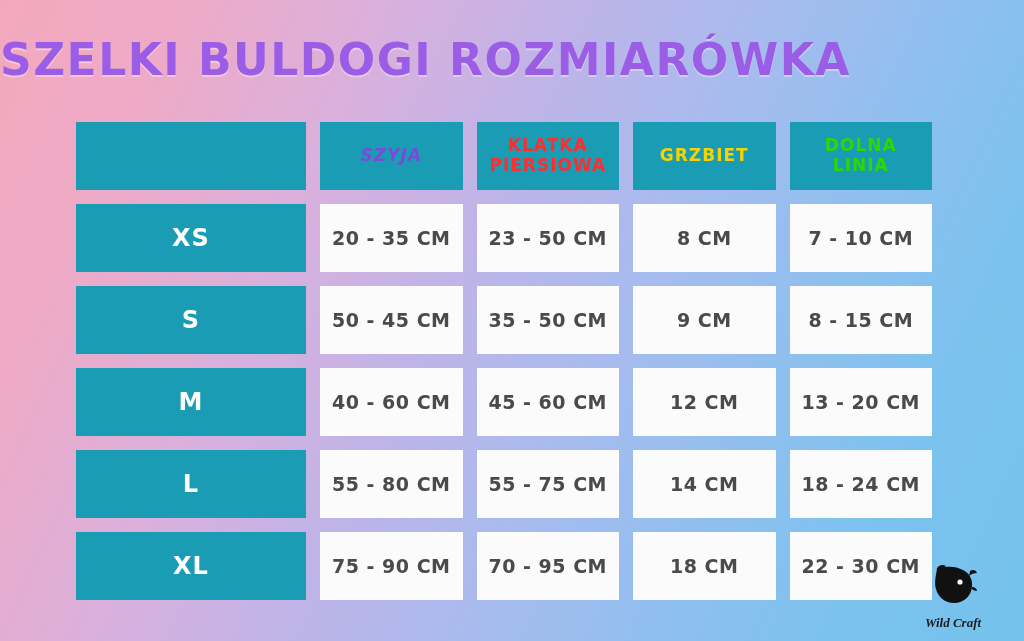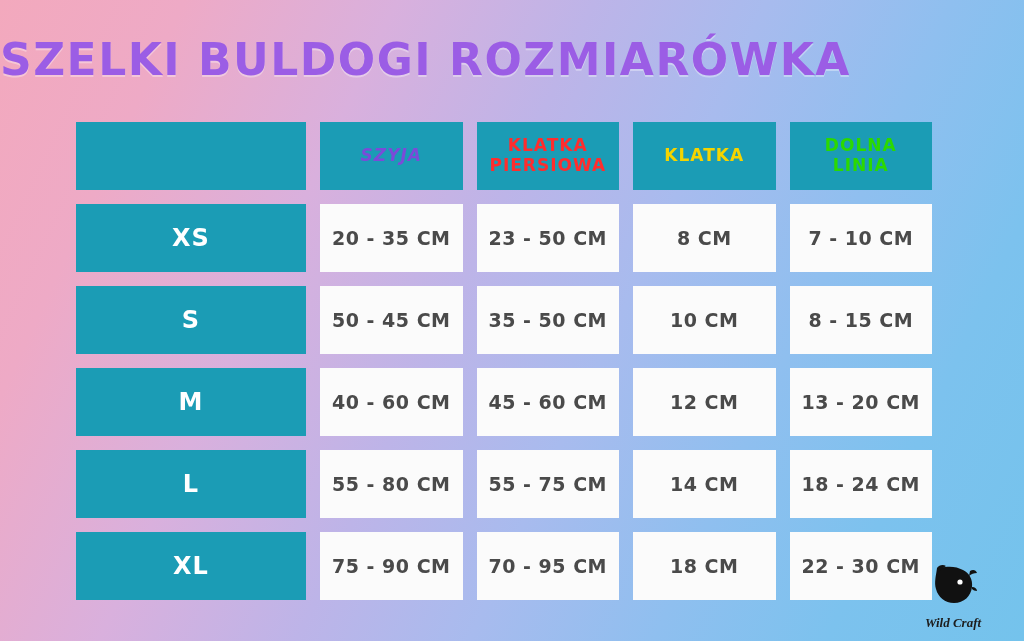--- a/index.html
+++ b/index.html
@@ -127,37 +127,37 @@
 <div class="page">
 
   <div class="title">SZELKI BULDOGI ROZMIARÓWKA</div>
 
   <div class="table">
 
     <div class="row">
       <div class="cell col-label hdr-empty"></div>
       <div class="cell col-data hdr hdr-1">SZYJA</div>
       <div class="cell col-data hdr hdr-2">KLATKA PIERSIOWA</div>
-      <div class="cell col-data hdr hdr-3">KLATKA</div>
+      <div class="cell col-data hdr hdr-3">GRZBIET</div>
       <div class="cell col-data hdr hdr-4">DOLNA LINIA</div>
     </div>
 
     <div class="row">
       <div class="cell col-label teal size-label">XS</div>
       <div class="cell col-data white value">20 - 35 CM</div>
       <div class="cell col-data white value">23 - 50 CM</div>
       <div class="cell col-data white value">8 CM</div>
       <div class="cell col-data white value">7 - 10 CM</div>
     </div>
 
     <div class="row">
       <div class="cell col-label teal size-label">S</div>
       <div class="cell col-data white value">50 - 45 CM</div>
       <div class="cell col-data white value">35 - 50 CM</div>
-      <div class="cell col-data white value">10 CM</div>
+      <div class="cell col-data white value">9 CM</div>
       <div class="cell col-data white value">8 - 15 CM</div>
     </div>
 
     <div class="row">
       <div class="cell col-label teal size-label">M</div>
       <div class="cell col-data white value">40 - 60 CM</div>
       <div class="cell col-data white value">45 - 60 CM</div>
       <div class="cell col-data white value">12 CM</div>
       <div class="cell col-data white value">13 - 20 CM</div>
     </div>

